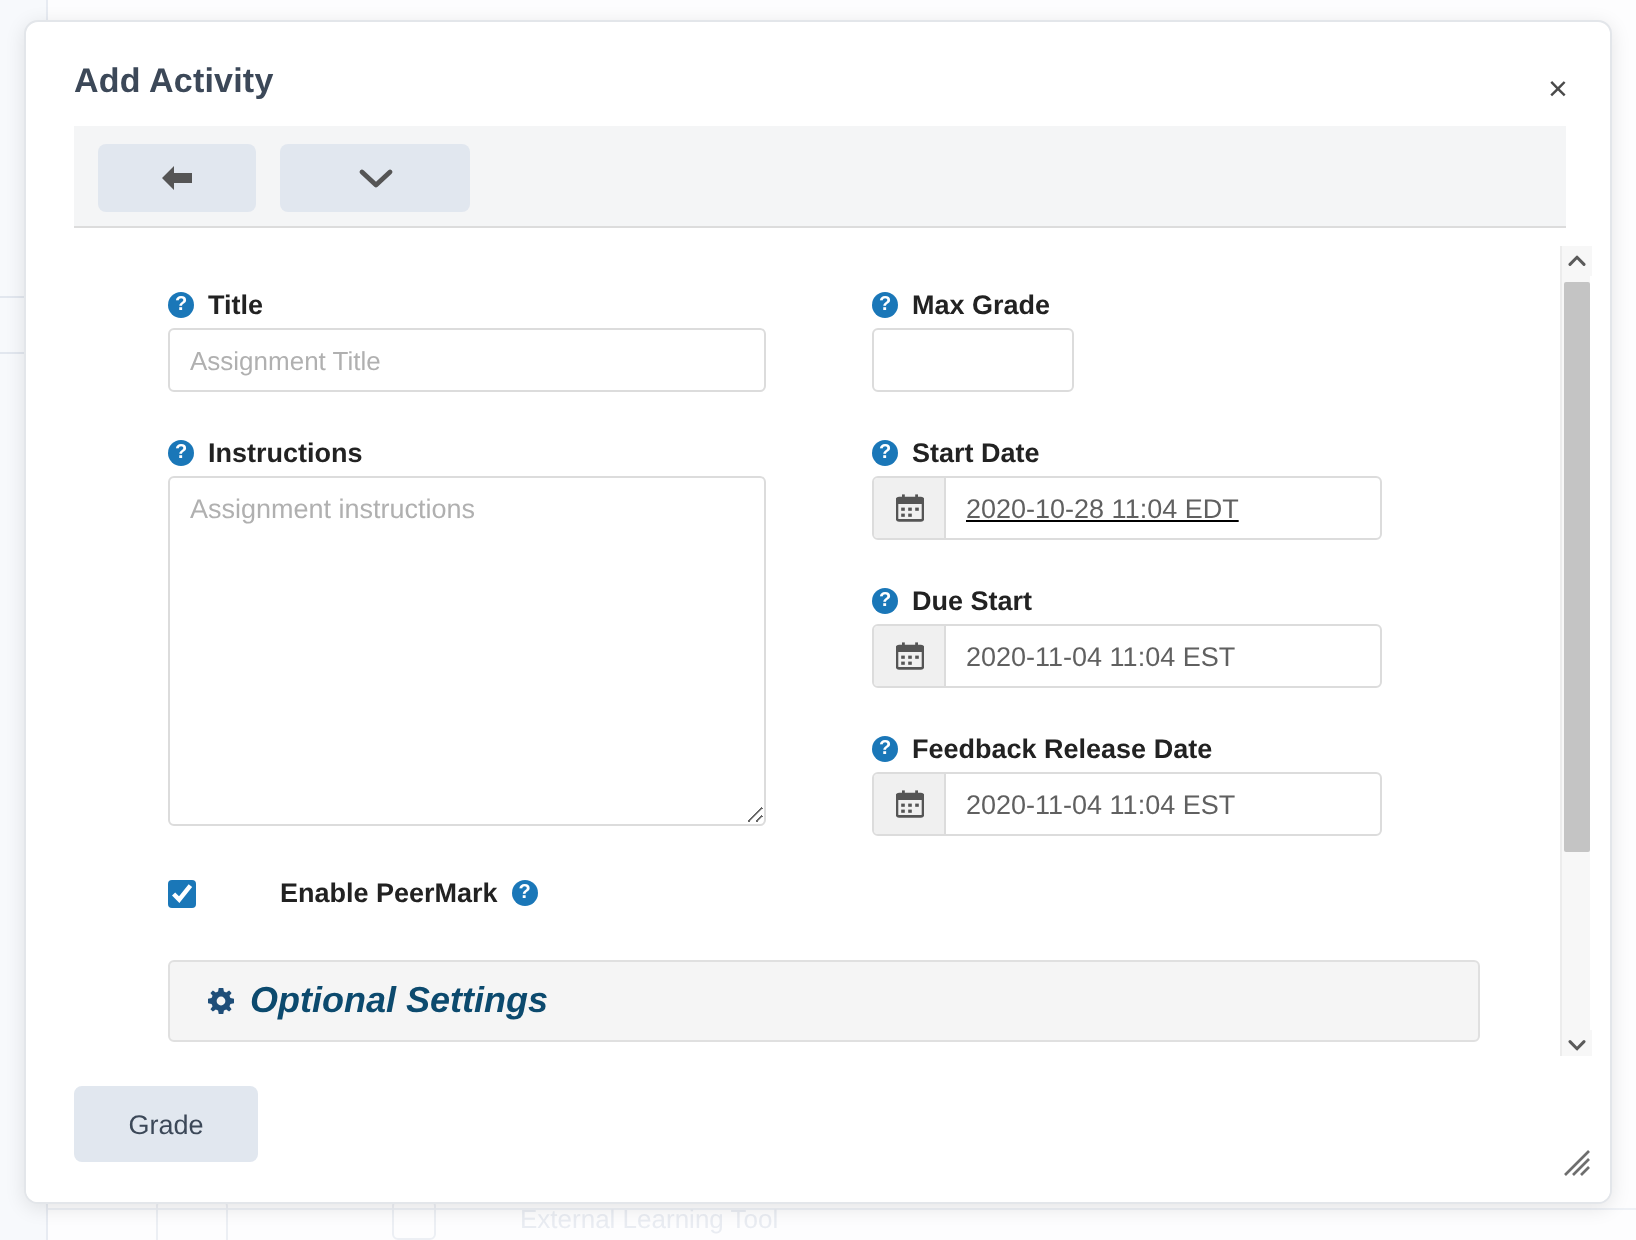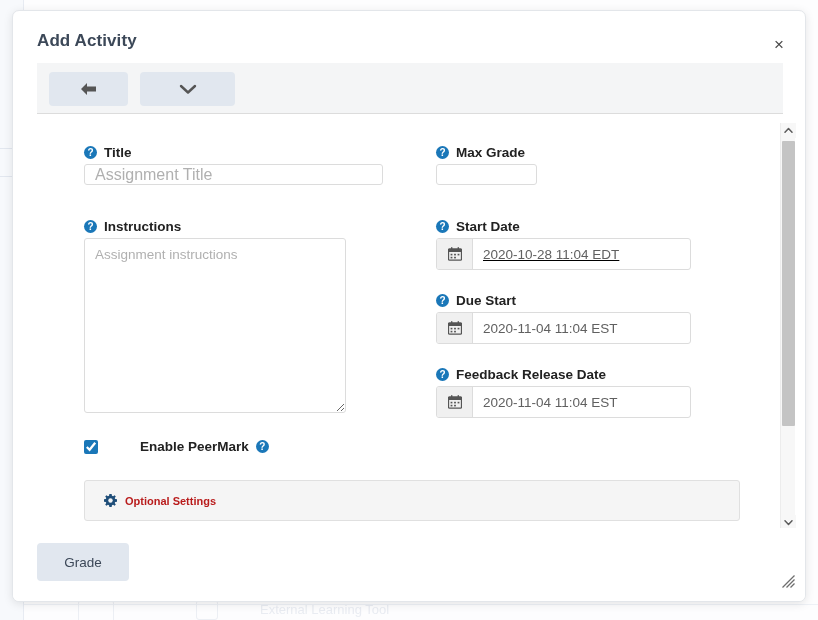--- a/index.html
+++ b/index.html
@@ -161,26 +161,26 @@
     line-height: 13px;
     text-align: center;
     margin-right: 7px;
     flex: 0 0 auto;
     font-family: "Liberation Sans", sans-serif;
     cursor: pointer;
   }
 
   .txt-input {
     width: 100%;
-    height: 21px;
+    height: 32px;
     border: 1px solid #dcdcdc;
     border-radius: 3px;
     background: #ffffff;
     padding: 0 10px;
-    font-size: 16px;
+    font-size: 13px;
     color: #555;
     font-family: "Liberation Sans", sans-serif;
     outline: none;
   }
   .txt-input::placeholder { color: #b0b0b0; }
 
   .txt-area {
     width: 100%;
     height: 175px;
     border: 1px solid #dcdcdc;
@@ -195,21 +195,21 @@
   }
   .txt-area::placeholder { color: #b0b0b0; }
 
   
   #col-left  { position: absolute; left: 0;   top: 0;  width: 310px; }
   #col-right { position: absolute; left: 352px; top: 0; width: 255px; }
 
   .lbl-title        { position: absolute; left: 11px; top: 31px; }
   .inp-title-wrap   { position: absolute; left: 11px; top: 50px; width: 299px; }
   .lbl-instr        { position: absolute; left: 11px; top: 105px; }
-  .inp-instr-wrap   { position: absolute; left: 11px; top: 124px; width: 262px; }
+  .inp-instr-wrap   { position: absolute; left: 11px; top: 124px; width: 299px; }
 
   .lbl-grade        { position: absolute; left: 11px; top: 31px; }
   .inp-grade-wrap   { position: absolute; left: 11px; top: 50px; width: 101px; }
   .lbl-start        { position: absolute; left: 11px; top: 105px; }
   .dt-start-wrap    { position: absolute; left: 11px; top: 124px; width: 255px; text-decoration: underline; }
   .lbl-due          { position: absolute; left: 11px; top: 179px; }
   .dt-due-wrap      { position: absolute; left: 11px; top: 198px; width: 255px; }
   .lbl-feedback     { position: absolute; left: 11px; top: 253px; }
   .dt-feedback-wrap { position: absolute; left: 11px; top: 272px; width: 255px; }
 
@@ -277,23 +277,24 @@
     height: 41px;
     background: #f5f5f5;
     border: 1px solid #e0e0e0;
     border-radius: 3px;
     display: flex;
     align-items: center;
     cursor: pointer;
   }
   #optional-gear { margin: 0 8px 0 19px; display: flex; }
   #optional-text {
-    font-size: 11px;
+    font-size: 18px;
     font-weight: bold;
-    color: #b91c1c;
+    color: #0c4a6e;
+    font-style: italic;
   }
 
   
   #scrollbar {
     position: absolute;
     right: 10px;
     top: 112px;
     width: 15px;
     height: 407px;
     background: #f7f7f7;

